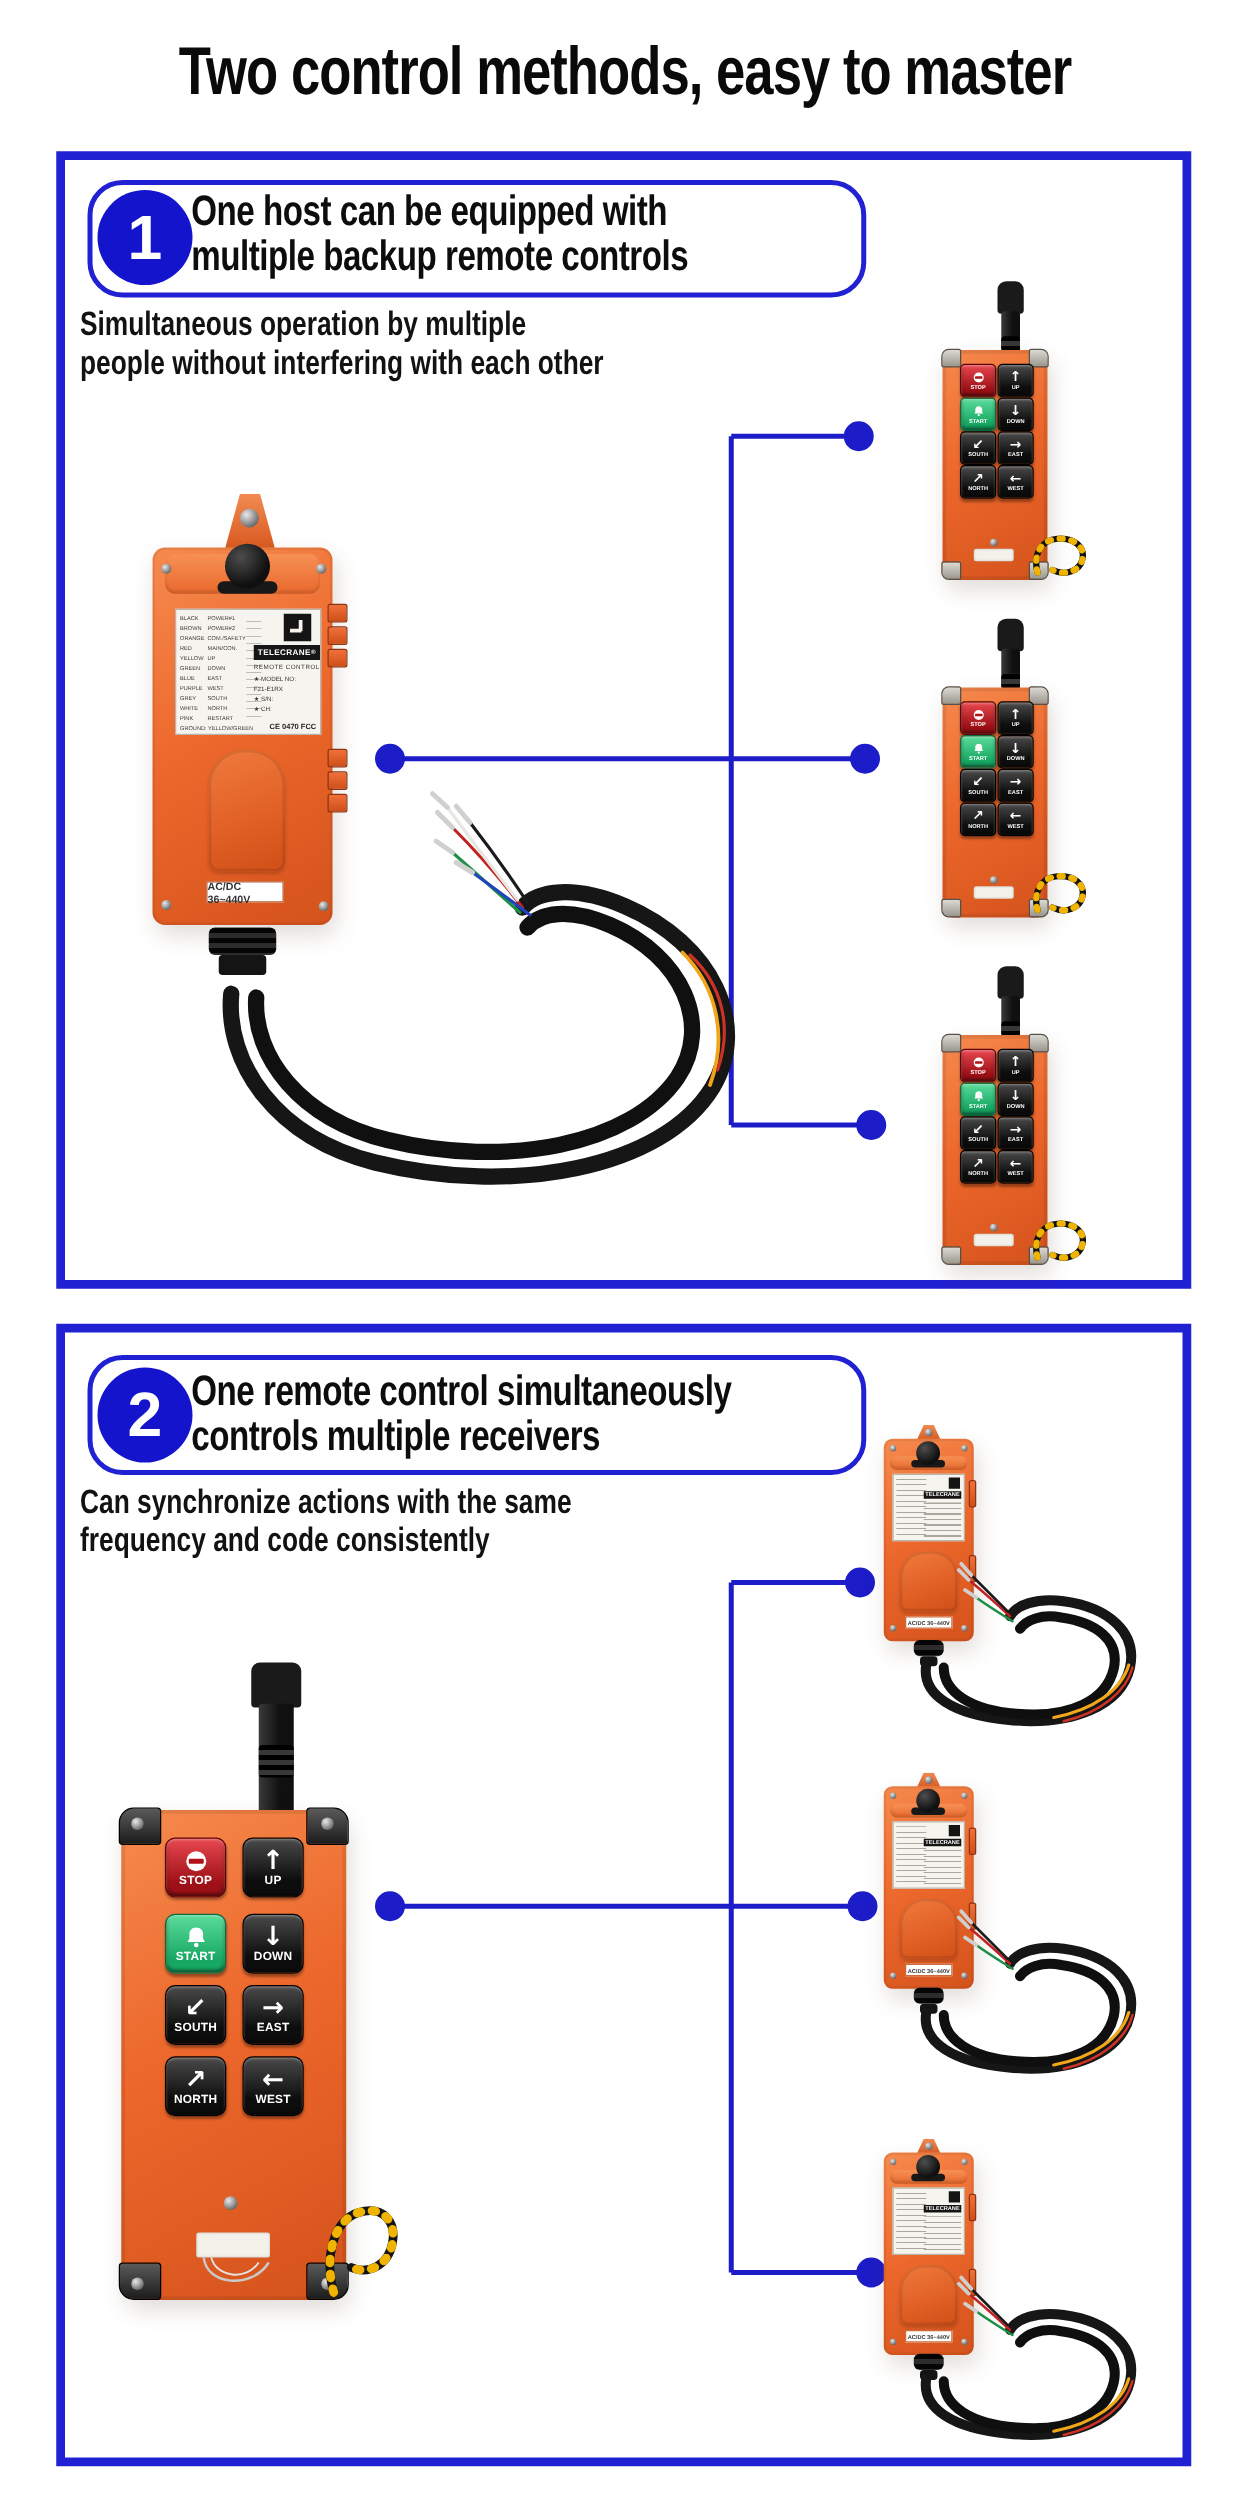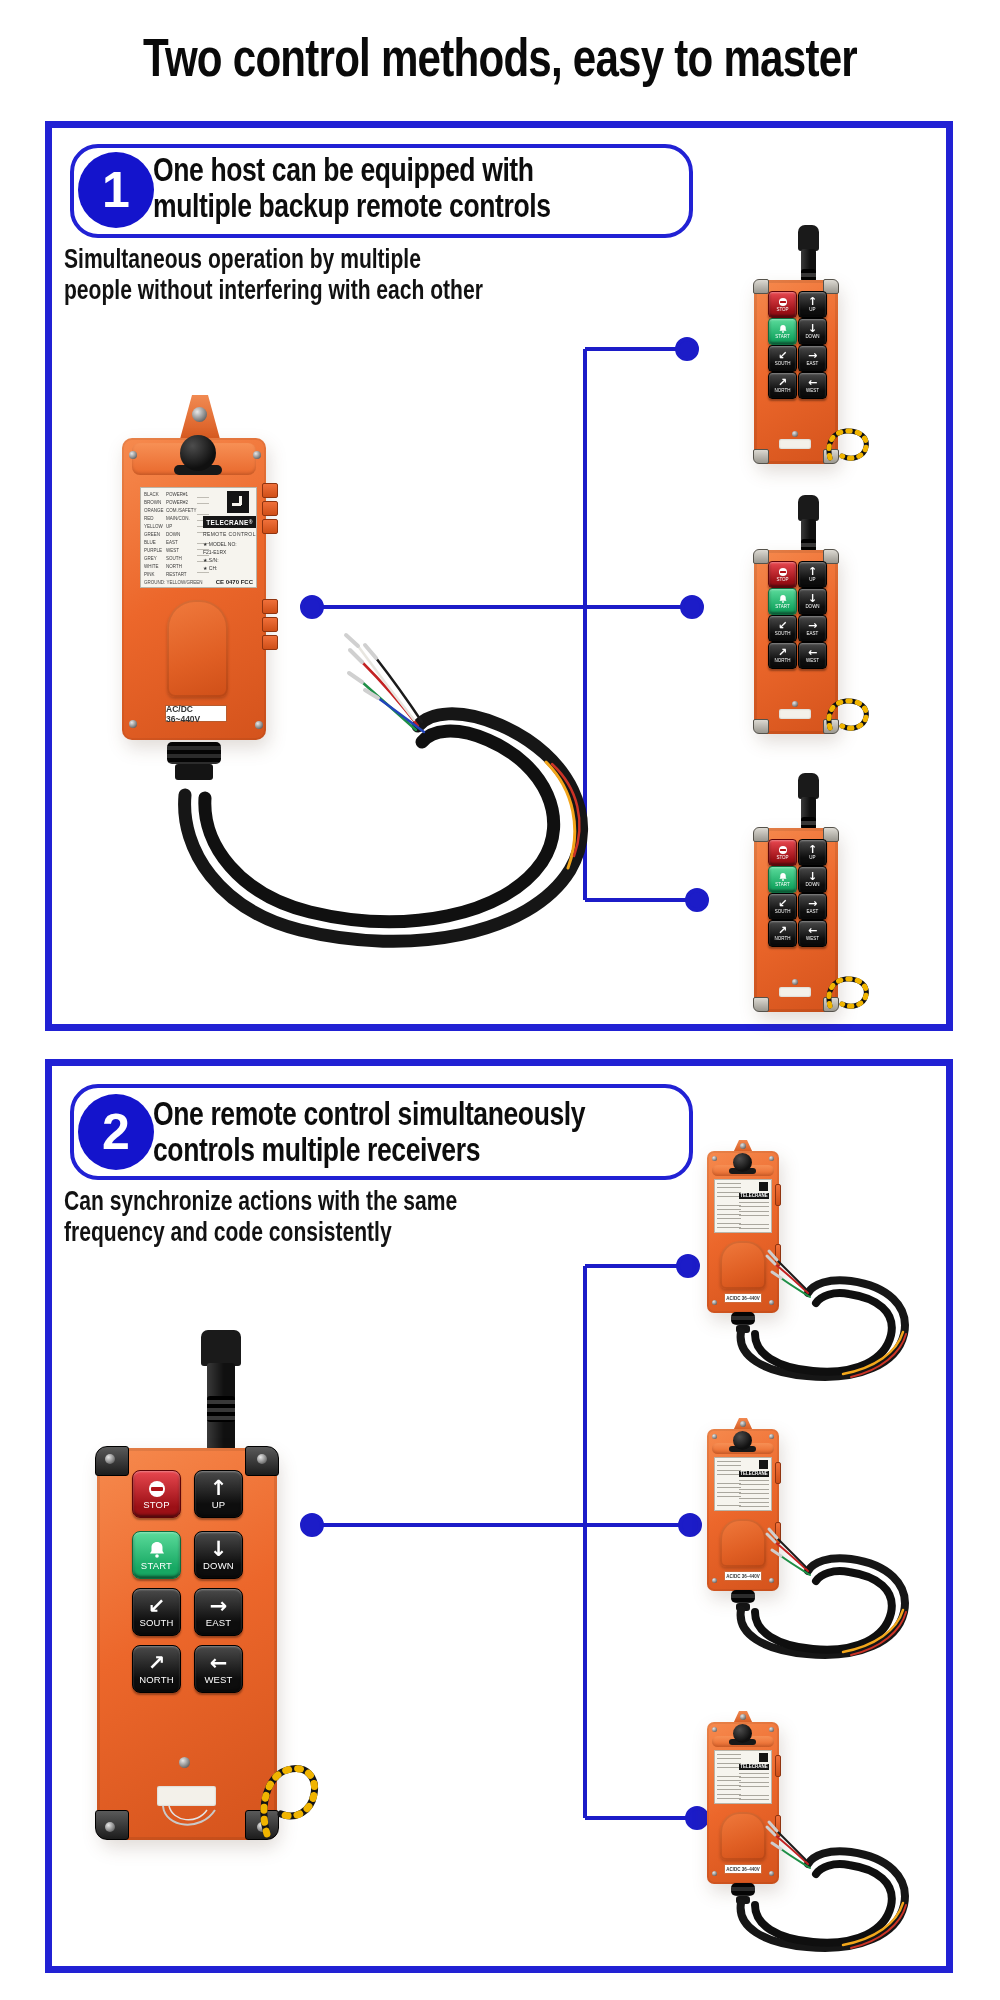--- a/index.html
+++ b/index.html
@@ -78,21 +78,21 @@
   .rem-body{border-radius:14px;background:linear-gradient(150deg,#f68a4e,#ec672b 45%,#d4531c);
             box-shadow:inset 0 0 0 3px rgba(0,0,0,.08);}
   .clip-dark{background:linear-gradient(#5a5a5a,#1c1c1c);border:1px solid #000;box-sizing:border-box;}
   .clip-lite{background:linear-gradient(#dcd9d2,#9a978f);border:1px solid #55524b;box-sizing:border-box;}
   .btn{position:absolute;display:flex;flex-direction:column;align-items:center;justify-content:center;
        box-shadow:inset 0 1px 2px rgba(255,255,255,.35),inset 0 -2px 3px rgba(0,0,0,.55),0 2px 2px rgba(0,0,0,.35);}
   .btn-blk{background:linear-gradient(#4a4a4a,#0d0d0d 72%);border:1px solid #000;}
   .btn-red{background:linear-gradient(#e8474f,#9c1016 78%);border:1px solid #5f0408;}
   .btn-grn{background:linear-gradient(#5bdb9b,#17a863 78%);border:1px solid #0c6b3e;}
   .glyph{color:#fff;font-family:"DejaVu Sans",sans-serif;font-weight:bold;}
-  .blabel{color:#fff;font-weight:normal;font-family:"Liberation Sans",sans-serif;}
+  .blabel{color:#fff;font-weight:bold;font-family:"Liberation Sans",sans-serif;}
   .rl-btn{width:47px;height:46px;border-radius:8px;}
   .rl-btn .glyph{font-size:21px;line-height:21px;}
   .rl-btn .blabel{font-size:9.5px;letter-spacing:.2px;}
   .rm-btn{width:27px;height:25px;border-radius:4px;}
   .rm-btn .glyph{font-size:11px;line-height:10px;}
   .rm-btn .blabel{font-size:4.5px;line-height:5px;}
   .plate{background:#f3f1ea;border-radius:2px;box-shadow:inset 0 0 2px rgba(0,0,0,.25);}
 </style>
 </head>
 <body>

